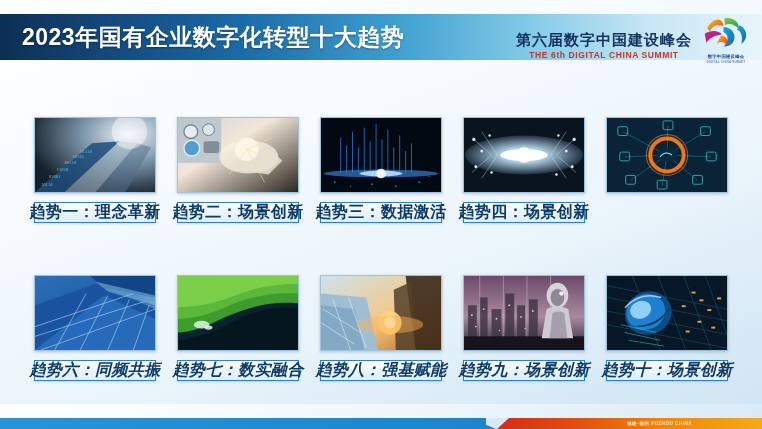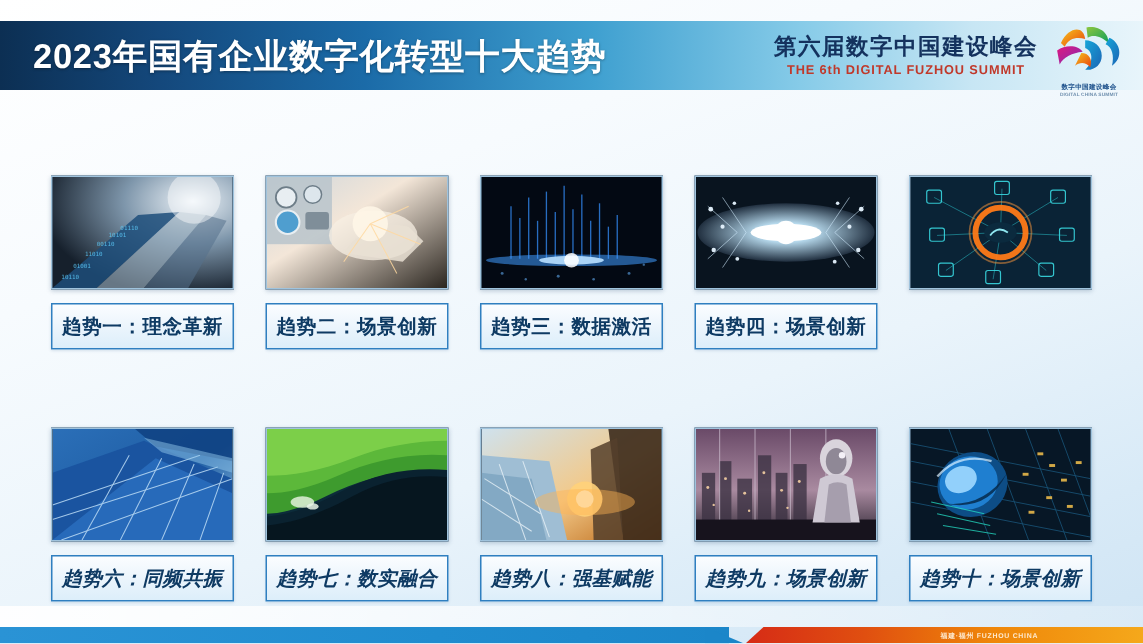--- a/index.html
+++ b/index.html
@@ -14,21 +14,21 @@
     position:absolute;left:0;top:14px;width:762px;height:46px;
     background:linear-gradient(90deg,#0c2f53 0%,#14487c 14%,#1b6ba8 32%,#3fa0d0 52%,#86cbe8 70%,#c7e6f4 85%,#e8f5fb 100%);
     display:flex;align-items:center;
   }
   .hdr-title{
     color:#ffffff;font-size:23px;font-weight:bold;letter-spacing:.5px;
     margin-left:22px;white-space:nowrap;
     text-shadow:0 1px 2px rgba(0,0,0,.35);
   }
   .hdr-right{
-    margin-left:auto;display:flex;align-items:center;gap:8px;margin-right:10px;
+    margin-left:auto;display:flex;align-items:flex-end;gap:8px;margin-right:10px;
   }
   .summit-text{display:flex;flex-direction:column;align-items:center;line-height:1;}
   .summit-cn{
     font-size:15px;font-weight:bold;color:#14325e;letter-spacing:1px;white-space:nowrap;
     font-family:"DejaVu Serif","Liberation Serif",serif;
   }
   .summit-en{
     font-size:8.5px;font-weight:bold;color:#c0392b;letter-spacing:.6px;
     margin-top:3px;white-space:nowrap;
   }
@@ -46,25 +46,25 @@
   .row1{margin-top:57px;}
   .row2{margin-top:52px;font-style:italic;}
   .card{width:122px;}
   .thumb{
     width:122px;height:76px;border:1px solid #9fc3dd;box-sizing:border-box;
     position:relative;overflow:hidden;background:#0a1a2c;
     box-shadow:0 1px 3px rgba(20,60,100,.25);
   }
   .thumb svg{display:block;width:100%;height:100%;}
   .label{
-    margin-top:9px;height:31px;box-sizing:border-box;
+    margin-top:9px;height:21px;box-sizing:border-box;
     border:1px solid #2f7fc0;
     background:linear-gradient(180deg,#fbfdff 0%,#eaf4fc 55%,#dceefa 100%);
     display:flex;align-items:center;justify-content:center;
-    font-size:13px;font-weight:bold;color:#0e3a63;letter-spacing:.4px;
+    font-size:16px;font-weight:bold;color:#0e3a63;letter-spacing:.4px;
     white-space:nowrap;
     box-shadow:0 1px 2px rgba(30,80,130,.18);
   }
 
   
   .footer{position:absolute;left:0;bottom:0;width:762px;height:18px;}
   .f-blue{
     position:absolute;left:0;bottom:0;width:486px;height:11px;
     background:linear-gradient(90deg,#2a93d5 0%,#1f8ccf 60%,#1b86c9 100%);
     clip-path:polygon(0 0,100% 0,100% 100%,0 100%);
@@ -90,21 +90,21 @@
 </style>
 </head>
 <body>
 
 <div class="header">
   <div class="hdr-title">2023年国有企业数字化转型十大趋势</div>
 
   <div class="hdr-right">
     <div class="summit-text">
       <div class="summit-cn">第六届数字中国建设峰会</div>
-      <div class="summit-en">THE 6th DIGITAL FUZHOU SUMMIT</div>
+      <div class="summit-en">THE 6th DIGITAL CHINA SUMMIT</div>
     </div>
 
     <div class="summit-logo">
       <svg class="summit-logo-mark" viewBox="0 0 60 40" xmlns="http://www.w3.org/2000/svg" aria-hidden="true">
         <defs>
           <linearGradient id="lg1" x1="0" y1="0" x2="1" y2="1">
             <stop offset="0%" stop-color="#f6c31c"></stop>
               <stop offset="100%" stop-color="#e8430f"></stop>
           </linearGradient>
           <linearGradient id="lg2" x1="0" y1="0" x2="1" y2="1">

